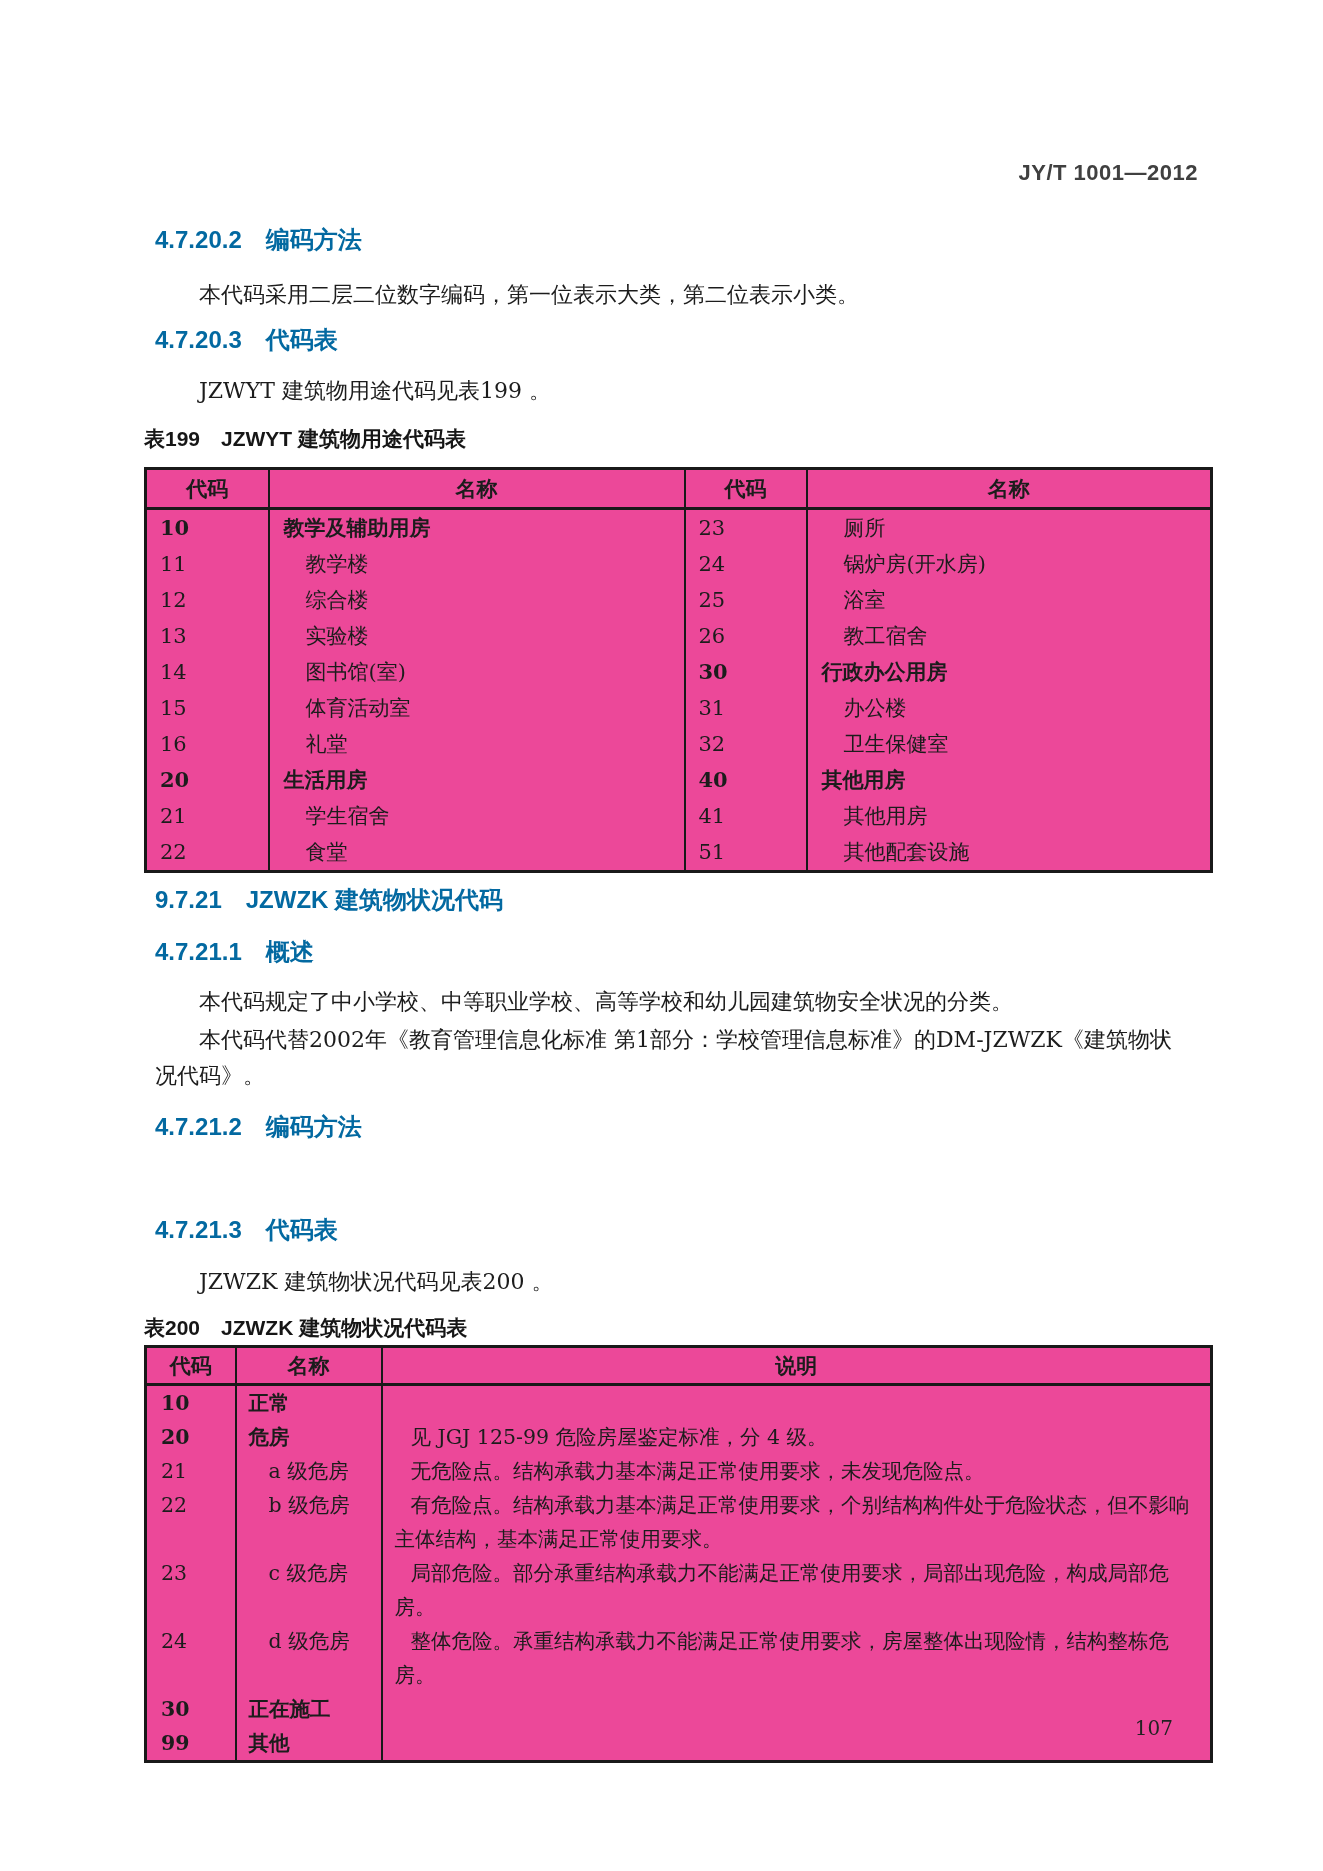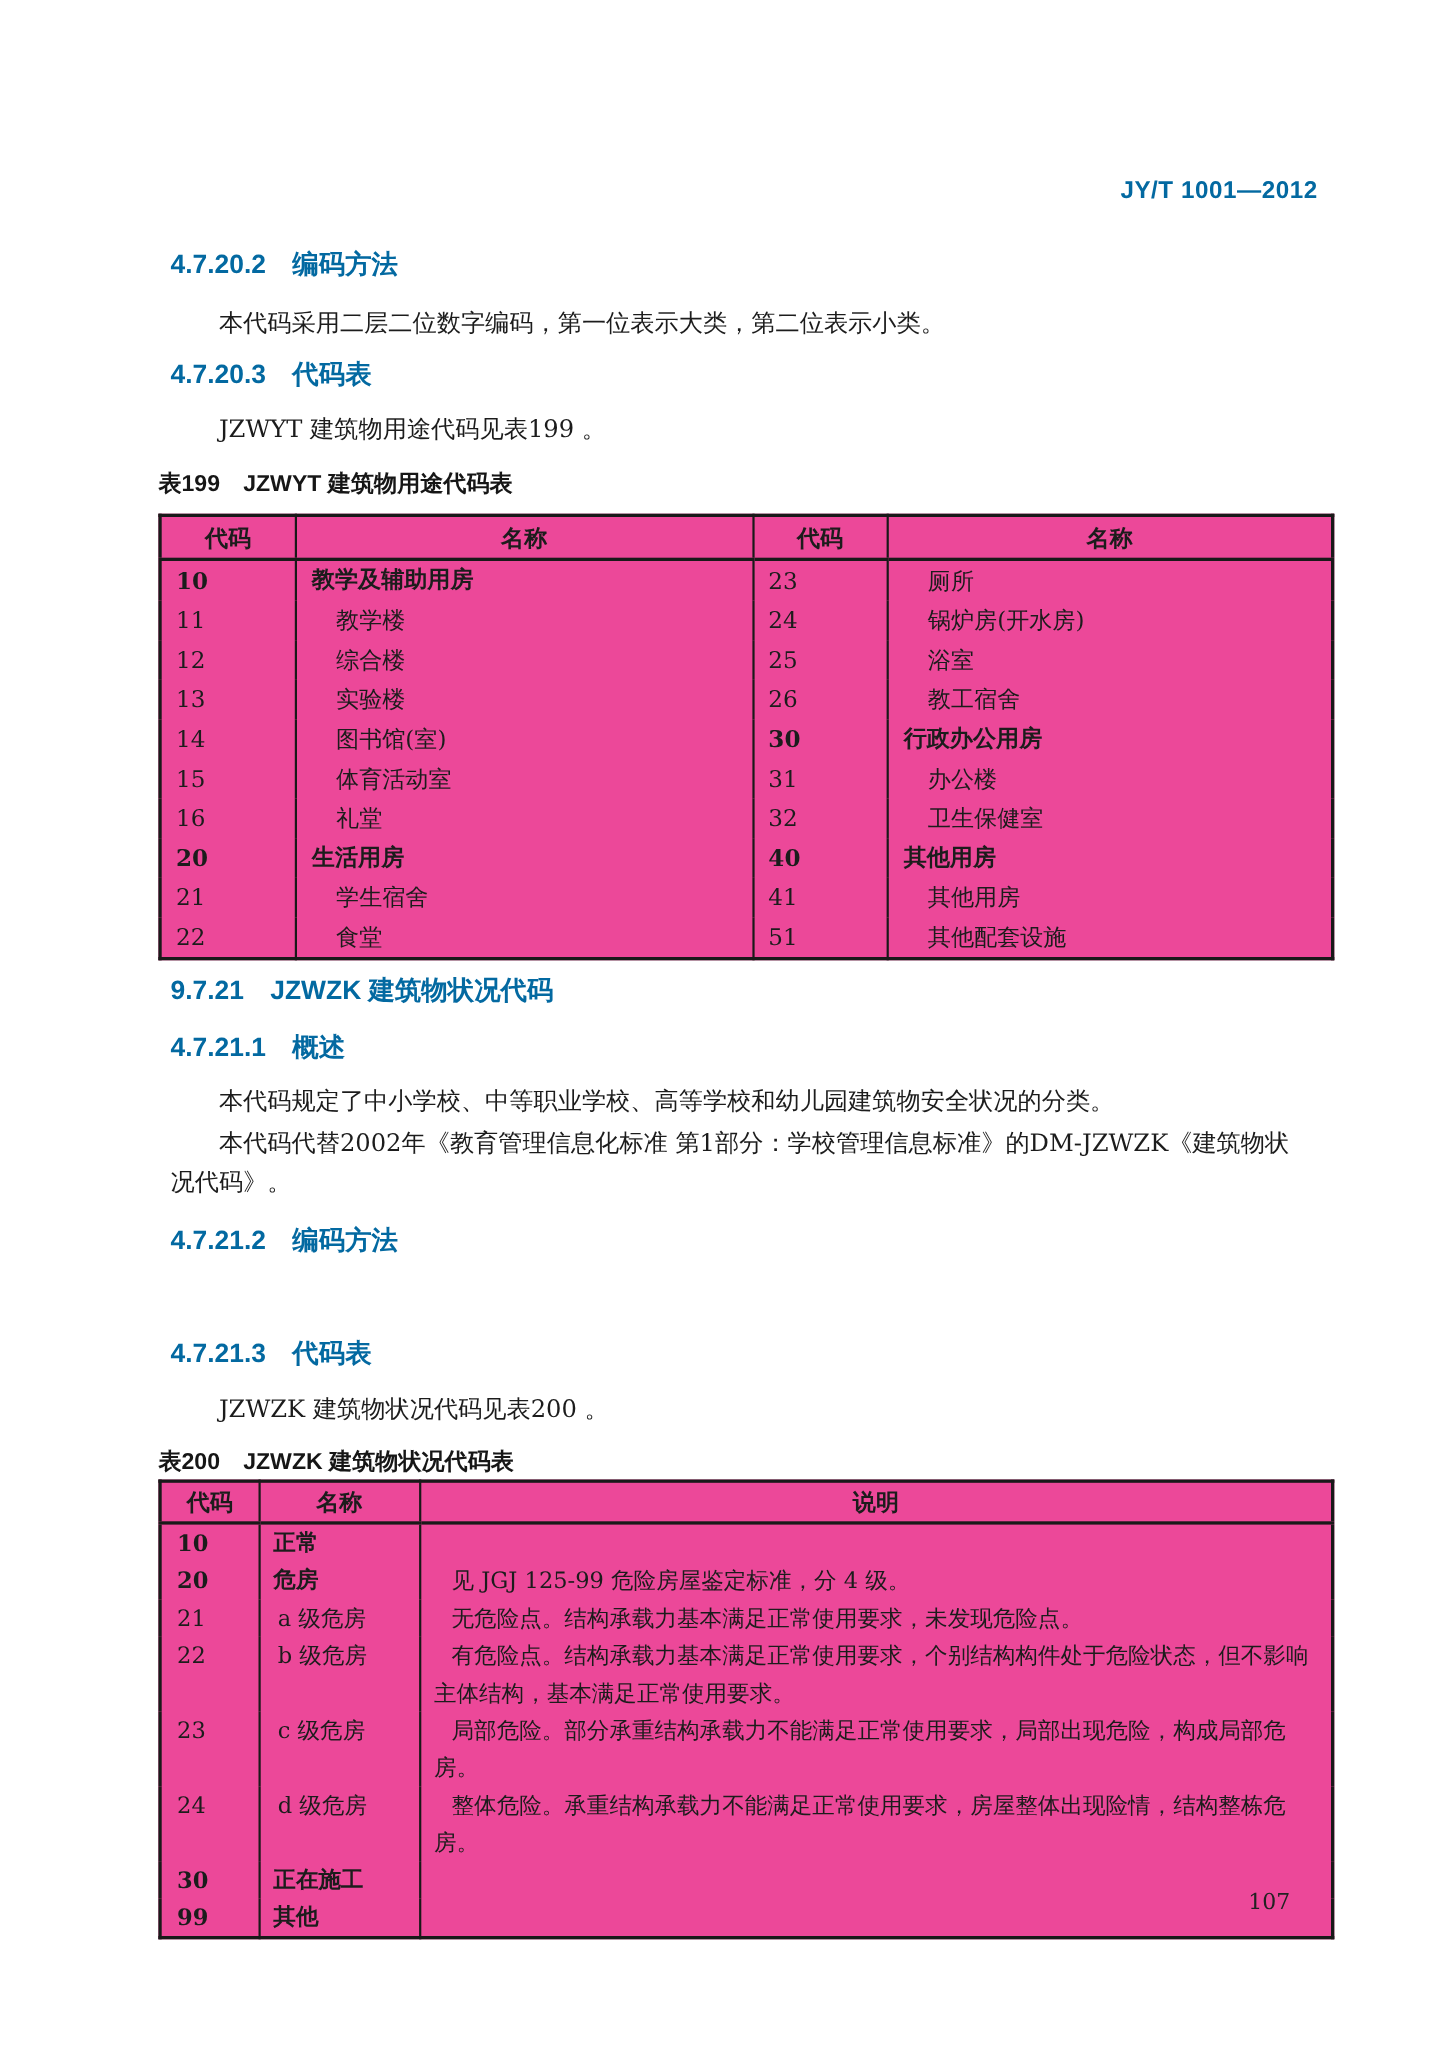--- a/index.html
+++ b/index.html
@@ -4,21 +4,21 @@
 <style>
   html,body { margin:0; padding:0; background:#e8e8e8; }
   .page {
     position:relative; width:1323px; height:1871px;
     background:#ffffff; overflow:hidden;
     font-family:"DejaVu Serif", serif; color:#1c1c1c;
   }
   .doccode {
     position:absolute; top:160px; right:125px;
     font-family:"Liberation Sans", sans-serif; font-weight:bold;
-    font-size:22px; letter-spacing:0.5px; color:#0369a1; white-space:nowrap;
+    font-size:22px; letter-spacing:0.5px; color:#404040; white-space:nowrap;
   }
   .hd {
     position:absolute; left:155px; white-space:nowrap;
     font-family:"Liberation Sans", sans-serif; font-weight:bold;
     font-size:24px; color:#0369a1;
   }
   .hd .ttl { margin-left:24px; }
   .para {
     position:absolute; left:155px; width:1035px;
     font-size:22px; line-height:36px; text-indent:44px; color:#1c1c1c;
@@ -48,21 +48,21 @@
   #t200 tbody tr { height:34px; }
   #t200 td { font-size:20.5px; line-height:34px; }
   .t .c-code { padding-left:13px; }
   .t .c-code.cat { font-weight:bold; }
   .t .c-name { padding-left:36px; }
   .t .c-name.cat {
     padding-left:14px; font-weight:bold;
     font-family:"Liberation Sans", sans-serif;
   }
   #t200 .c-code { padding-left:14px; }
-  #t200 .c-name { padding-left:16px; }
+  #t200 .c-name { padding-left:32px; }
   #t200 .c-name.cat { padding-left:12px; }
   #t200 .c-desc { padding-left:12px; padding-right:10px; text-indent:16px; }
   .pagenum {
     position:absolute; top:1716px; right:150px;
     font-size:20px; color:#222;
   }
 </style>
 </head>
 <body>
 

